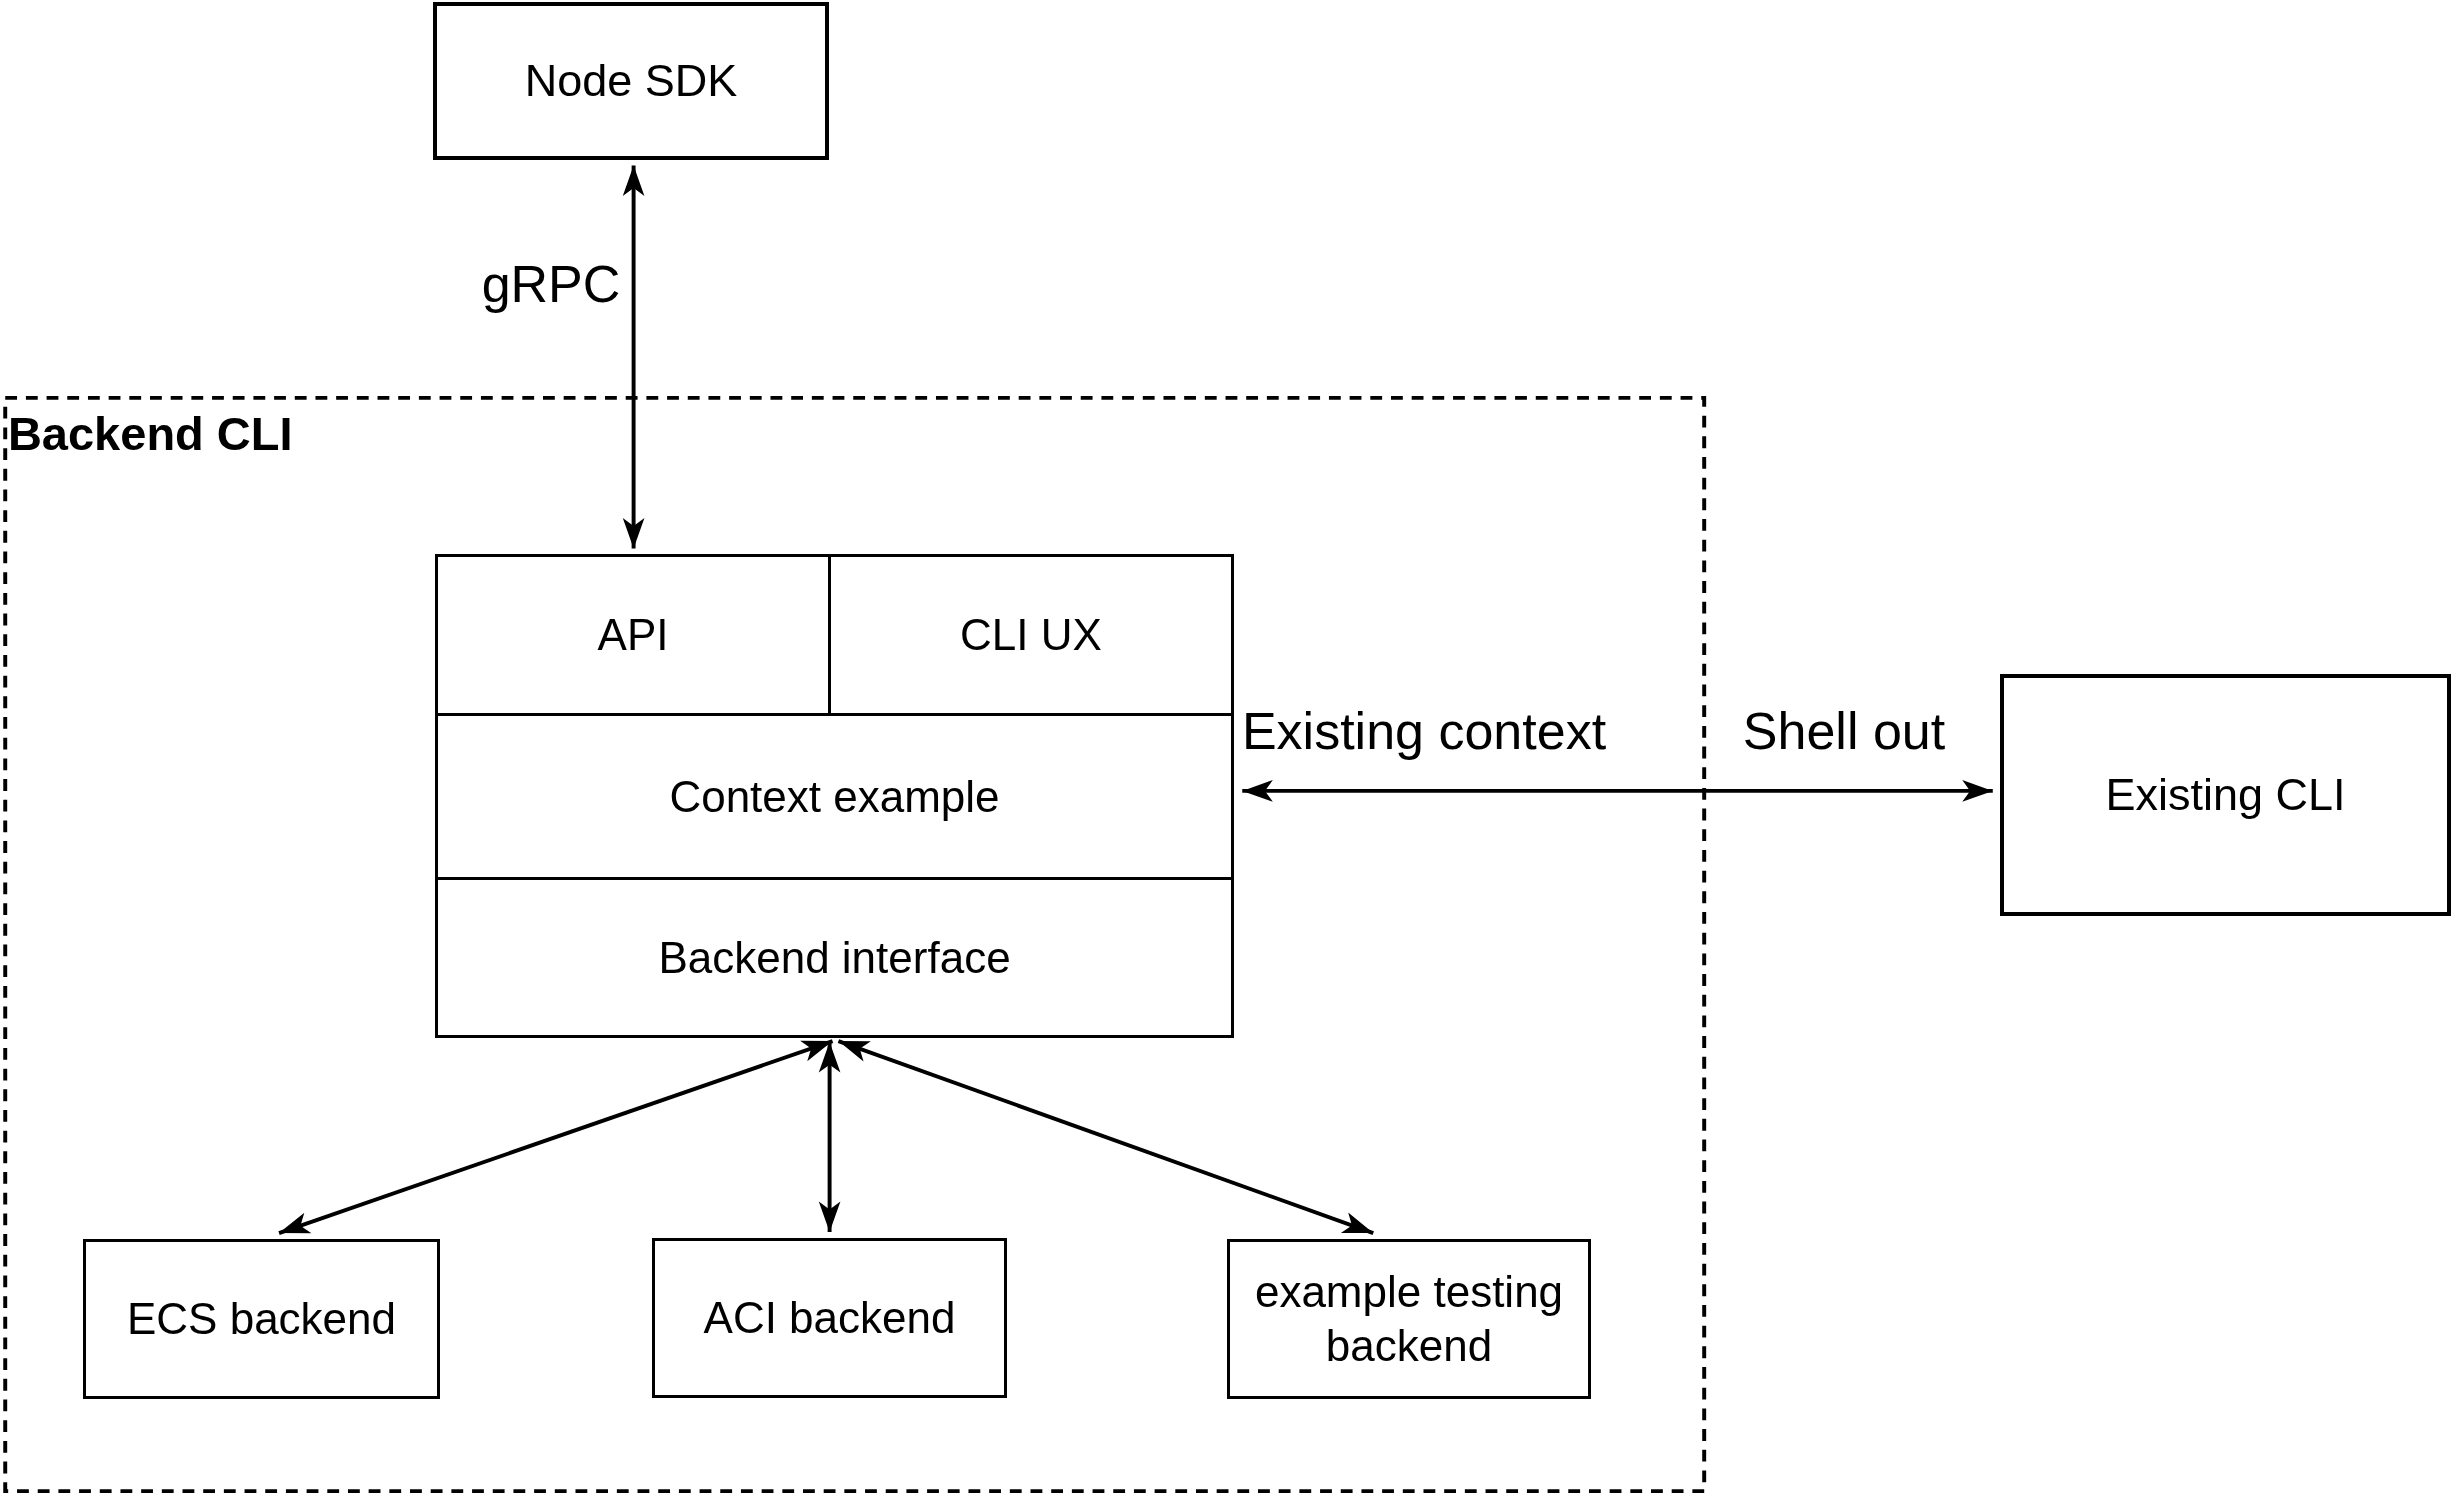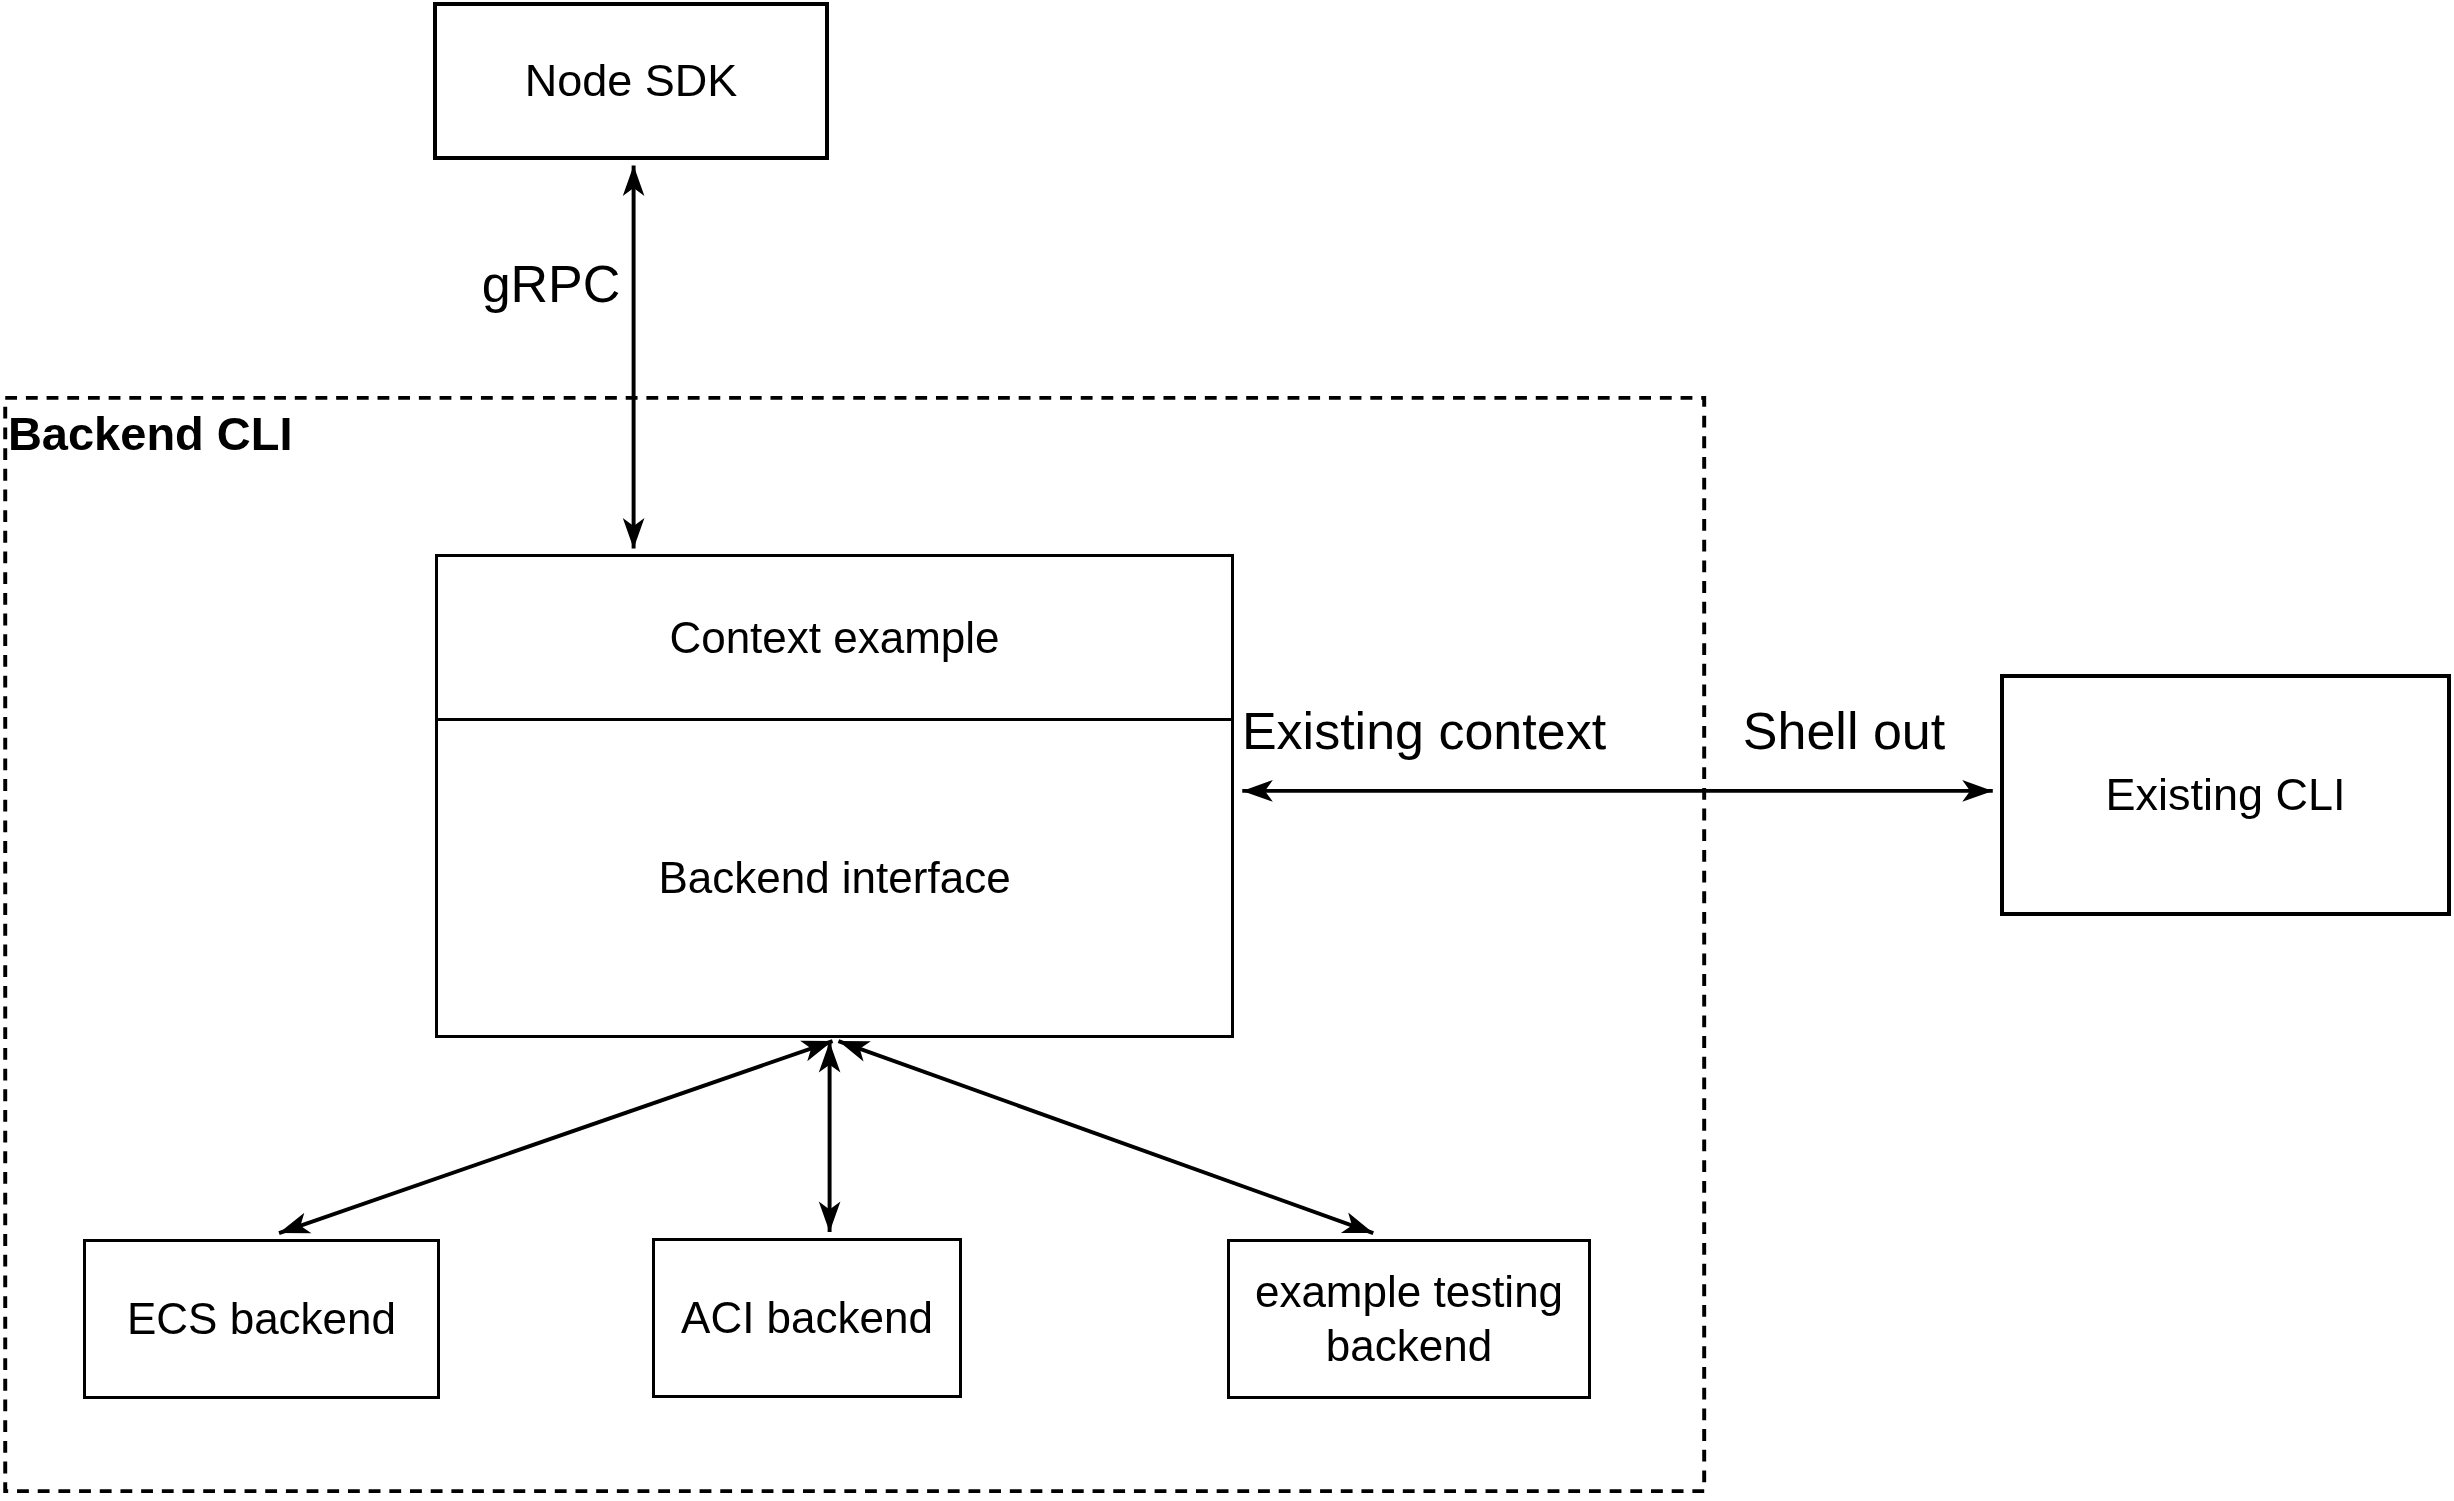--- a/index.html
+++ b/index.html
@@ -124,40 +124,48 @@
 
   <div class="container-title">Backend CLI</div>
 
   <div class="box bold" style="left:433px; top:2px; width:396px; height:158px;">
     <span>Node SDK</span>
   </div>
 
   <div class="float-label" style="left:551px; top:284px;">gRPC</div>
 
   <div class="stack">
+    <div class="row1">
+      <div class="cell-left">
+        <span>API</span>
+      </div>
+      <div class="cell-right">
+        <span>CLI UX</span>
+      </div>
+    </div>
     <div class="row2">
       <span>Context example</span>
     </div>
     <div class="row3">
       <span>Backend interface</span>
     </div>
   </div>
 
   <div class="float-label" style="left:1424px; top:731px;">Existing context</div>
   <div class="float-label" style="left:1844px; top:731px;">Shell out</div>
 
   <div class="box bold" style="left:2000px; top:674px; width:451px; height:242px;">
     <span>Existing CLI</span>
   </div>
 
   <div class="box" style="left:83px; top:1239px; width:357px; height:160px;">
     <span>ECS backend</span>
   </div>
 
-  <div class="box" style="left:652px; top:1238px; width:310px; height:160px;">
+  <div class="box" style="left:652px; top:1238px; width:355px; height:160px;">
     <span>ACI backend</span>
   </div>
 
   <div class="box" style="left:1227px; top:1239px; width:364px; height:160px;">
     <span>example testing backend</span>
   </div>
 
 </div>
 
 

